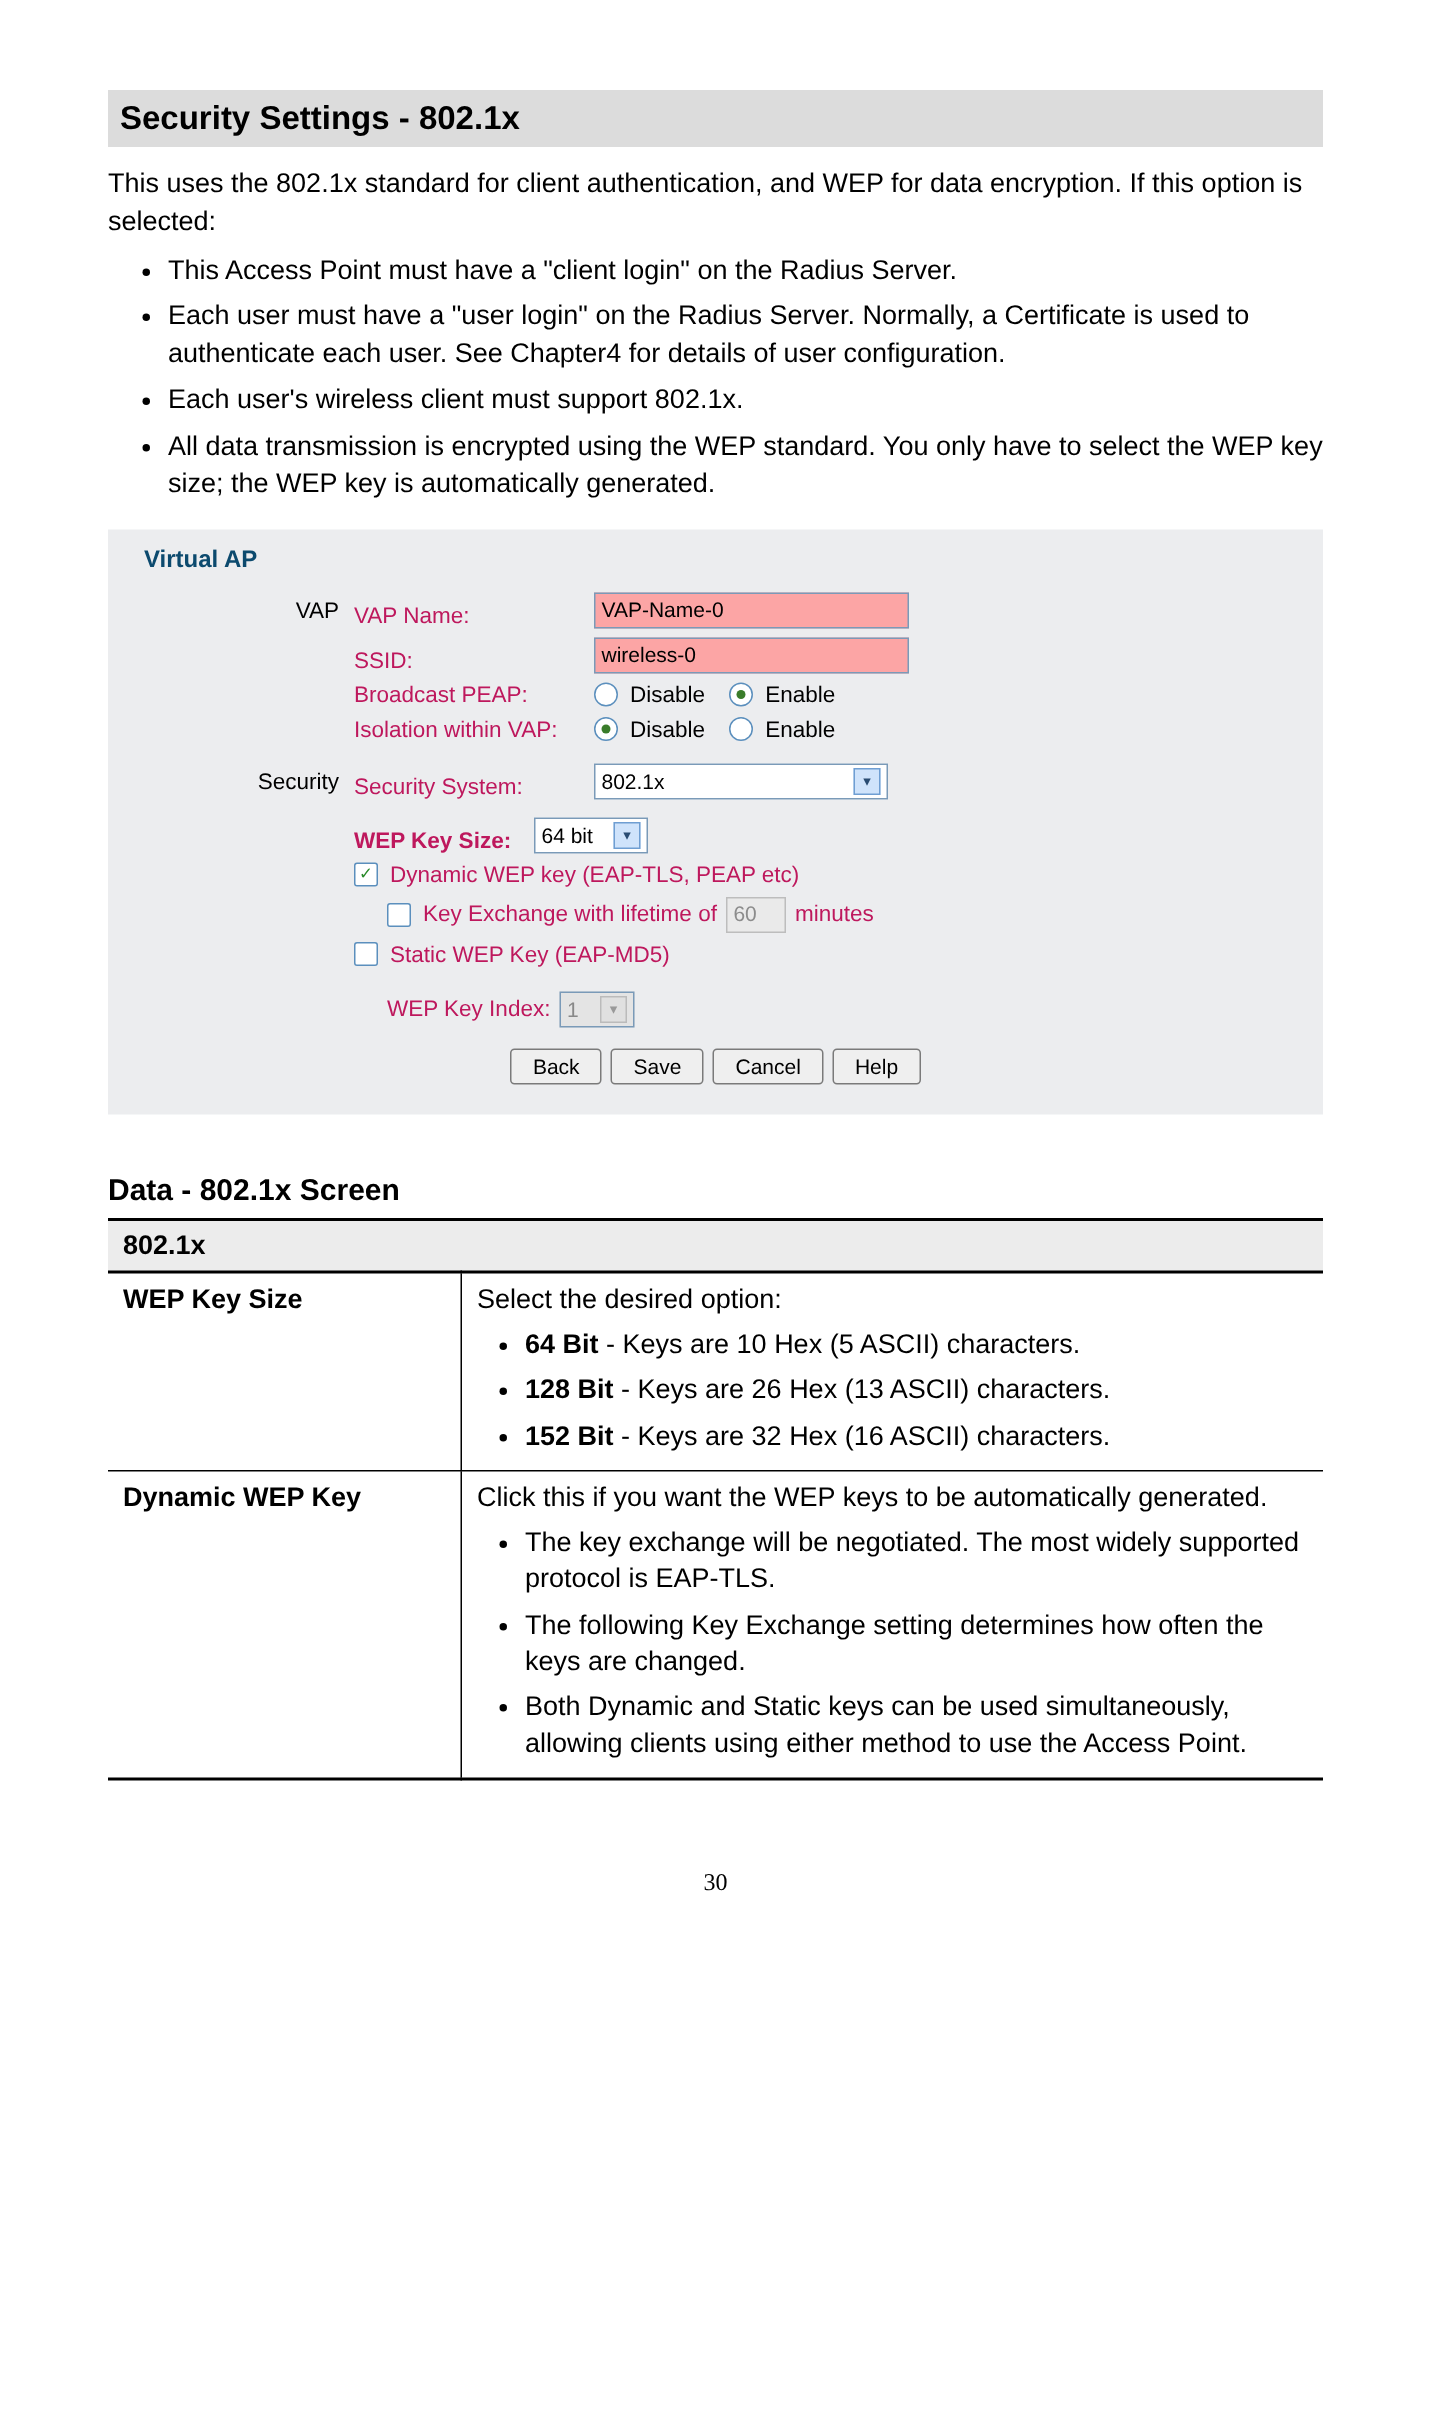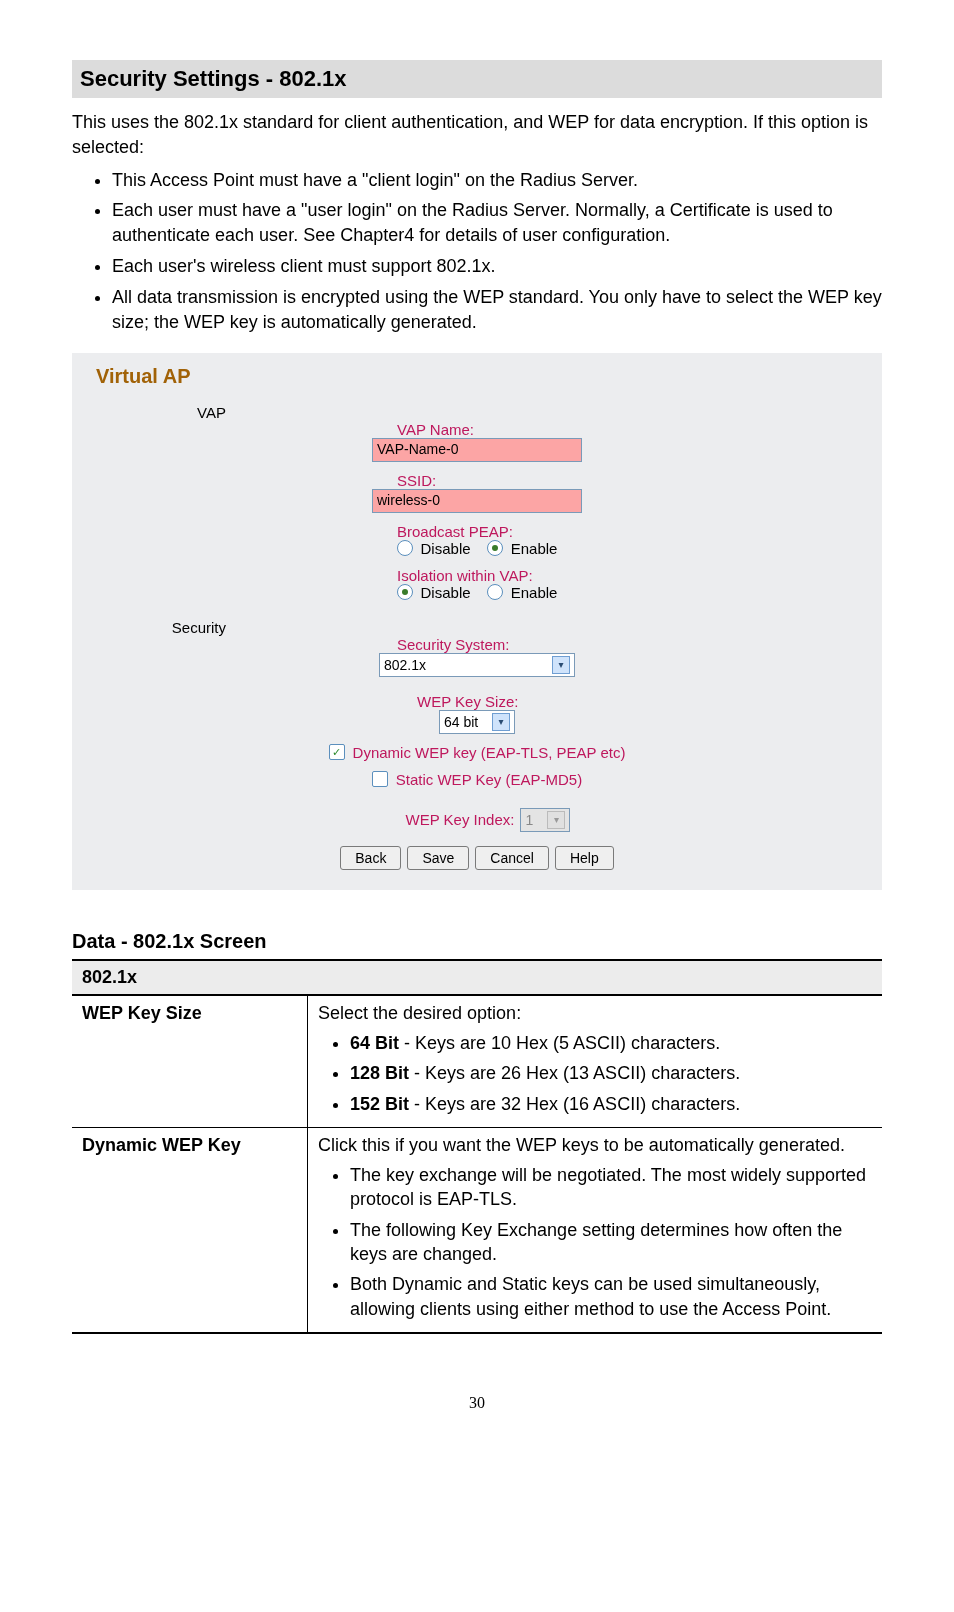--- a/index.html
+++ b/index.html
@@ -38,30 +38,29 @@
   
   .screenshot {
     background: #ecedef;
     border: 0;
     padding: 12px 24px 20px 24px;
     font-family: Tahoma, Arial, sans-serif;
     font-size: 15px;
     color: #000;
   }
   .screenshot .title {
-    color: #a16207;
-    font-weight: bold;
-    font-size: 20px;
+    color: #0c4a6e;
+    font-weight: bold;
+    font-size: 16px;
     margin-bottom: 12px;
   }
   .row {
     display: flex;
-    align-items: center;
+    align-items: flex-end;
     margin: 6px 0;
-    flex-direction: column;
   }
   .group-label {
     width: 130px;
     text-align: right;
     font-size: 15px;
     color: #000;
     padding-right: 10px;
     align-self: flex-start;
     padding-top: 4px;
   }
@@ -281,39 +280,48 @@
       <div class="field-area">
         <span class="select">
           <span class="sel-text">802.1x</span>
           <span class="arrow-btn">▾</span>
         </span>
       </div>
     </div>
 
     <div class="row" style="margin-top:12px;">
       <div class="group-label"></div>
-      <div class="field-label glabel" style="width:120px;">WEP Key Size:</div>
+      <div class="field-label glabel" style="width:120px;font-weight:bold;">WEP Key Size:</div>
       <div class="field-area">
         <span class="select small">
           <span class="sel-text">64 bit</span>
           <span class="arrow-btn">▾</span>
         </span>
       </div>
     </div>
 
     <div class="row">
       <div class="group-label"></div>
       <div class="field-area">
         <span class="check">
             <span class="tick">✓</span>
           </span>
         <span class="glabel">Dynamic WEP key (EAP-TLS, PEAP etc)</span>
       </div>
     </div>
 
+    <div class="row">
+      <div class="group-label"></div>
+      <div class="field-area indent1">
+        <span class="check"></span>
+        <span class="glabel">Key Exchange with lifetime of</span>
+        <span class="disabled-text">60</span>
+        <span class="glabel">minutes</span>
+      </div>
+    </div>
 
     <div class="row">
       <div class="group-label"></div>
       <div class="field-area">
         <span class="check"></span>
         <span class="glabel">Static WEP Key (EAP-MD5)</span>
       </div>
     </div>
 
     <div class="row">

